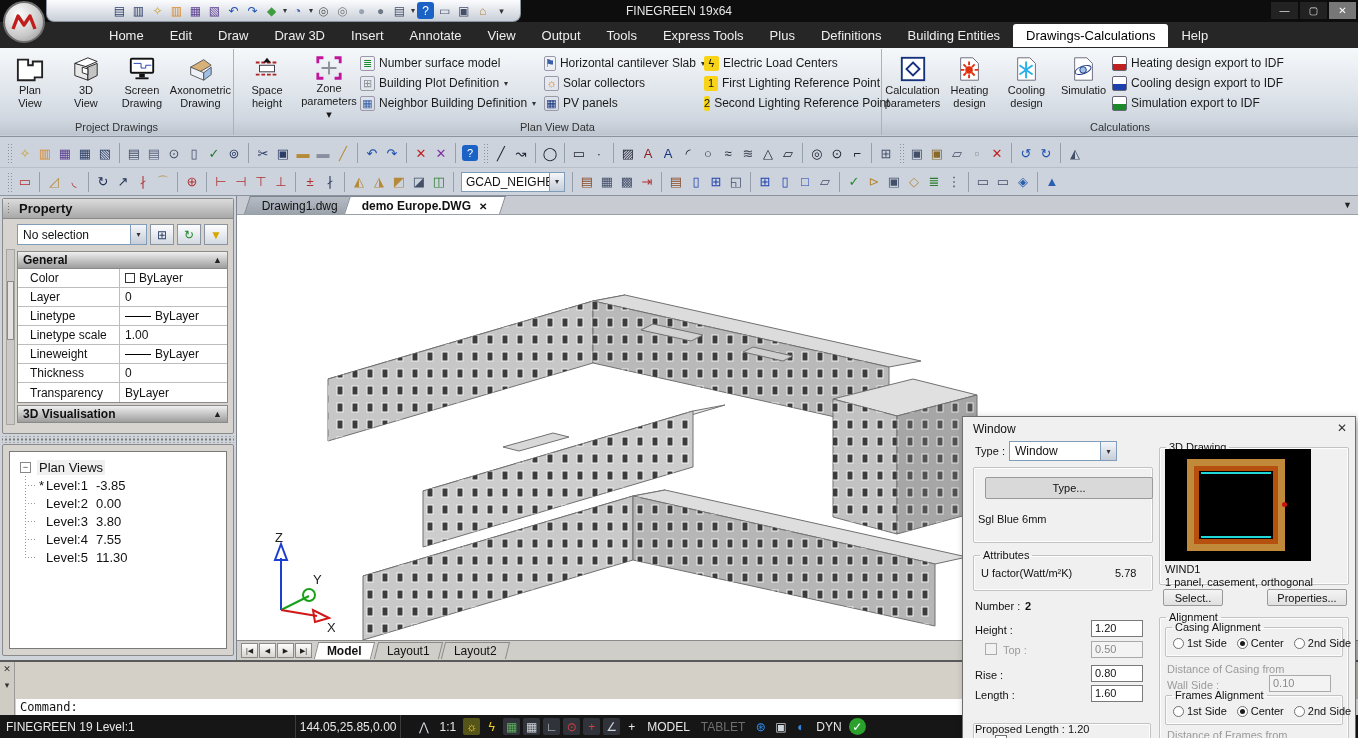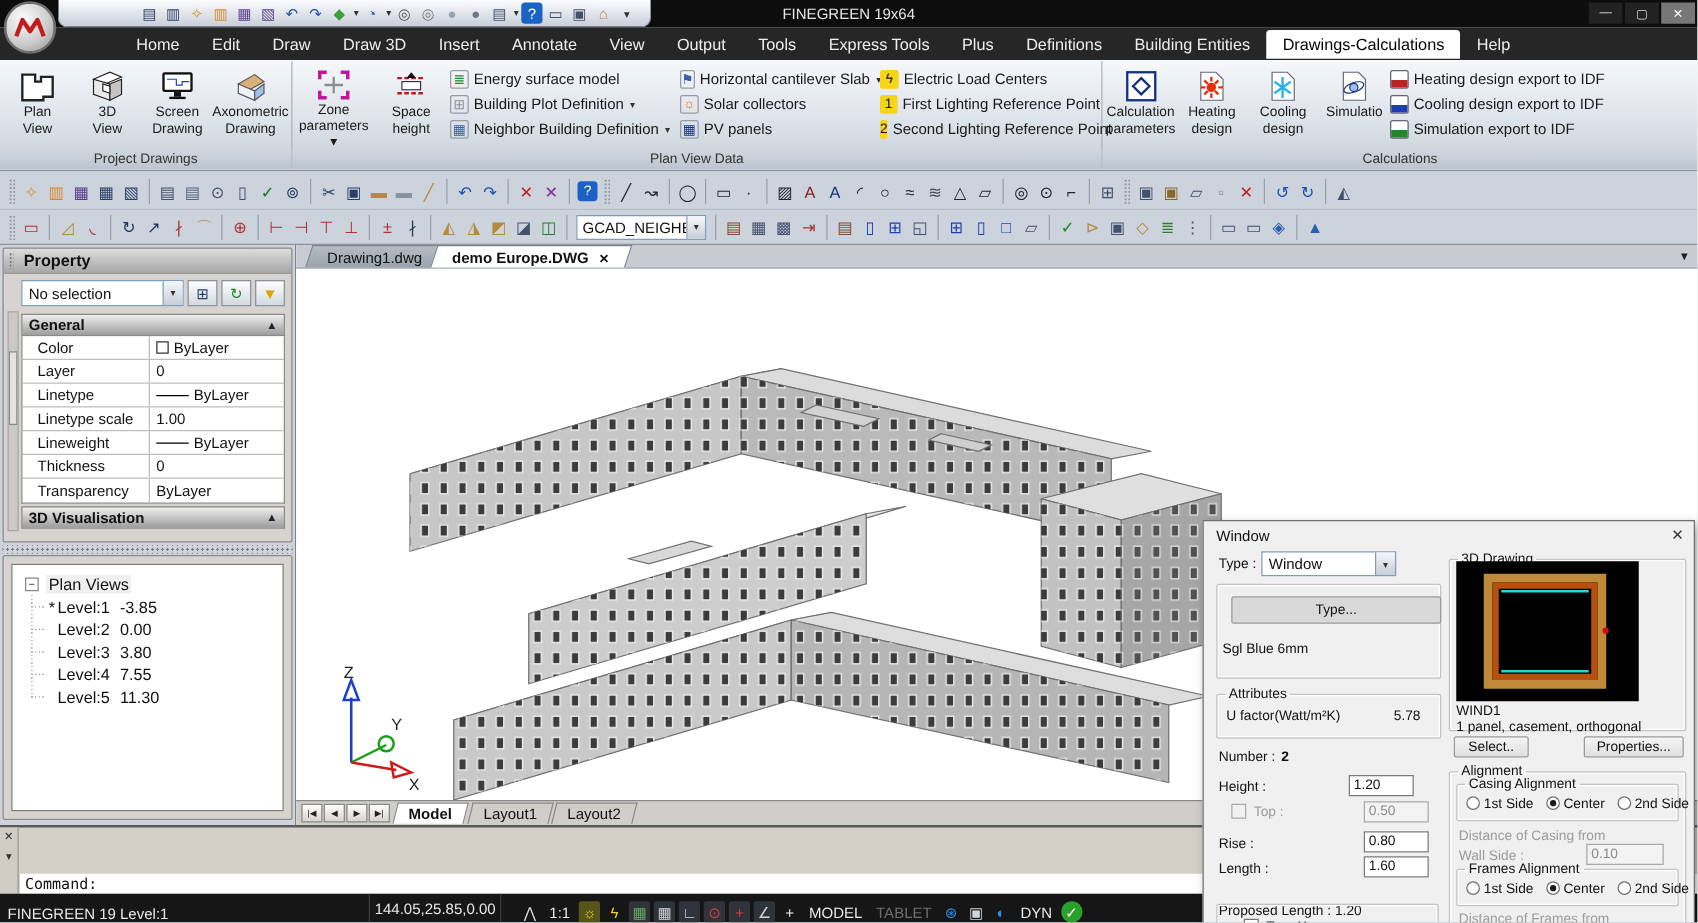--- a/index.html
+++ b/index.html
@@ -141,21 +141,21 @@
   .prev .dot{position:absolute;right:24px;top:53px;width:5px;height:5px;border-radius:50%;background:#cf1010}
 
   
   .cmdwin{position:absolute;left:0;top:660px;right:0;height:55px;background:#d4d0c8;border-top:2px solid #5a5a5a}
   .cmd-gutter{position:absolute;left:0;top:0;bottom:0;width:15px;background:#cfccc4;border-right:1px solid #9a9a9a;display:flex;flex-direction:column;align-items:center;padding-top:2px;gap:6px;font-size:9px;color:#333}
   .cmd-hist{position:absolute;left:16px;right:0;top:0;height:36px;background:#fff;border-bottom:1px solid #6e6e6e;
             font-family:"DejaVu Sans Mono",monospace;font-size:13px;line-height:17px;padding:1px 4px;white-space:pre}
   .cmd-in{position:absolute;left:16px;right:0;top:37px;bottom:0;background:#fff;font-family:"DejaVu Sans Mono",monospace;font-size:12px;padding:1px 4px}
 
   
-  .statusbar{position:absolute;left:0;top:715px;right:0;height:23px;background:#161616;display:flex;align-items:flex-end;color:#e8e8e8;font-size:12px}
+  .statusbar{position:absolute;left:0;top:715px;right:0;height:23px;background:#161616;display:flex;align-items:center;color:#e8e8e8;font-size:12px}
   .st-left{padding-left:6px;white-space:nowrap}
   .st-coords{margin-left:160px;padding:0 4px;border-left:1px solid #3c3c3c;border-right:1px solid #3c3c3c;height:100%;display:flex;align-items:center}
   .st-items{display:flex;align-items:center;gap:3px;margin-left:14px}
   .stx{padding:0 4px;white-space:nowrap}
   .stx.dim{color:#6f6f6f}
   .sic{width:17px;height:17px;display:inline-flex;align-items:center;justify-content:center;font-size:12px;border-radius:2px}
   .sic.round{border-radius:50%}
 </style>
 </head>
 <body>
@@ -278,49 +278,49 @@
             </div>
           </div>
         </div>
       <div class="rlabel">Project Drawings</div>
     </div>
     <div class="rgroup" style="left:234px;width:648px">
       <div class="bigrow" style="width:124px" id="pv-buttons">
           <div class="bigbtn" style="flex: 1 1 0%;">
             <span class="bicon">
               <svg viewBox="0 0 32 30" width="30" height="28">
+                <path d="M4 8h24M4 21h24" stroke="#b02020" stroke-dasharray="4 2" stroke-width="2" fill="none"></path>
+                <rect x="8" y="11" width="16" height="7" fill="#fff" stroke="#334"></rect>
+                <path d="M16 3l-4 5h8z" fill="#111"></path>
+              </svg>
+            </span>
+            <div class="blbl">
+              <div>Space</div>
+              <div>height</div>
+            </div>
+          </div>
+          <div class="bigbtn" style="flex: 1 1 0%;">
+            <span class="bicon">
+              <svg viewBox="0 0 32 30" width="30" height="28">
                 <g stroke="#c0169c" stroke-width="3" fill="none">
                   <path d="M4 10V4h6M22 4h6v6M28 20v6h-6M10 26H4v-6"></path>
                 </g>
                 <path d="M16 8v14M8 15h16" stroke="#8a8f98" stroke-width="2"></path>
               </svg>
             </span>
             <div class="blbl">
               <div>Zone</div>
               <div>parameters ▾</div>
             </div>
           </div>
-          <div class="bigbtn" style="flex: 1 1 0%;">
-            <span class="bicon">
-              <svg viewBox="0 0 32 30" width="30" height="28">
-                <path d="M4 8h24M4 21h24" stroke="#b02020" stroke-dasharray="4 2" stroke-width="2" fill="none"></path>
-                <rect x="8" y="11" width="16" height="7" fill="#fff" stroke="#334"></rect>
-                <path d="M16 3l-4 5h8z" fill="#111"></path>
-              </svg>
-            </span>
-            <div class="blbl">
-              <div>Space</div>
-              <div>height</div>
-            </div>
-          </div>
         </div>
       <div class="ritems" style="left:126px;width:182px" id="pv-col1">
           <div class="ritem">
             <span class="ric plain" style="color: rgb(29, 138, 42);">≣</span>
-            <span>Energy surface model</span>
+            <span>Number surface model</span>
           </div>
           <div class="ritem">
             <span class="ric plain" style="color: rgb(138, 143, 152);">⊞</span>
             <span>Building Plot Definition</span>
             <span class="tbcaret">▾</span>
           </div>
           <div class="ritem">
             <span class="ric plain" style="color: rgb(58, 95, 168);">▦</span>
             <span>Neighbor Building Definition</span>
             <span class="tbcaret">▾</span>
@@ -766,21 +766,21 @@
       <div class="btn big" style="left:22px;top:60px;width:168px;height:22px">Type...</div>
       <span class="dl" style="left:15px;top:96px">Sgl Blue 6mm</span>
       <fieldset class="gb" style="left:10px;top:132px;width:180px;height:42px">
         <legend>Attributes</legend>
       </fieldset>
       <span class="dl" style="left:18px;top:150px">U factor(Watt/m²K)</span>
       <span class="dl" style="left:152px;top:150px">5.78</span>
       <span class="dl" style="left:12px;top:156px;top:183px">Number :</span>
       <span class="dl" style="left:62px;top:183px;font-weight:bold">2</span>
       <span class="dl" style="left:12px;top:180px;top:207px">Height :</span>
-      <div class="inp" style="left:116px;top:203px;width:52px">1.20</div>
+      <div class="inp" style="left:128px;top:203px;width:52px">1.20</div>
       <span class="cb dis" style="left:22px;top:226px"></span>
       <span class="dl dis" style="left:40px;top:227px">Top :</span>
       <div class="inp dis" style="left:128px;top:224px;width:52px">0.50</div>
       <span class="dl" style="left:12px;top:252px">Rise :</span>
       <div class="inp" style="left:128px;top:248px;width:52px">0.80</div>
       <span class="dl" style="left:12px;top:272px">Length :</span>
       <div class="inp" style="left:128px;top:268px;width:52px">1.60</div>
       <span class="dl" style="left:12px;top:306px">Proposed Length : 1.20</span>
       <fieldset class="gb" style="left:10px;top:306px;width:178px;height:60px"></fieldset>
       <span class="cb" style="left:32px;top:318px"></span>

